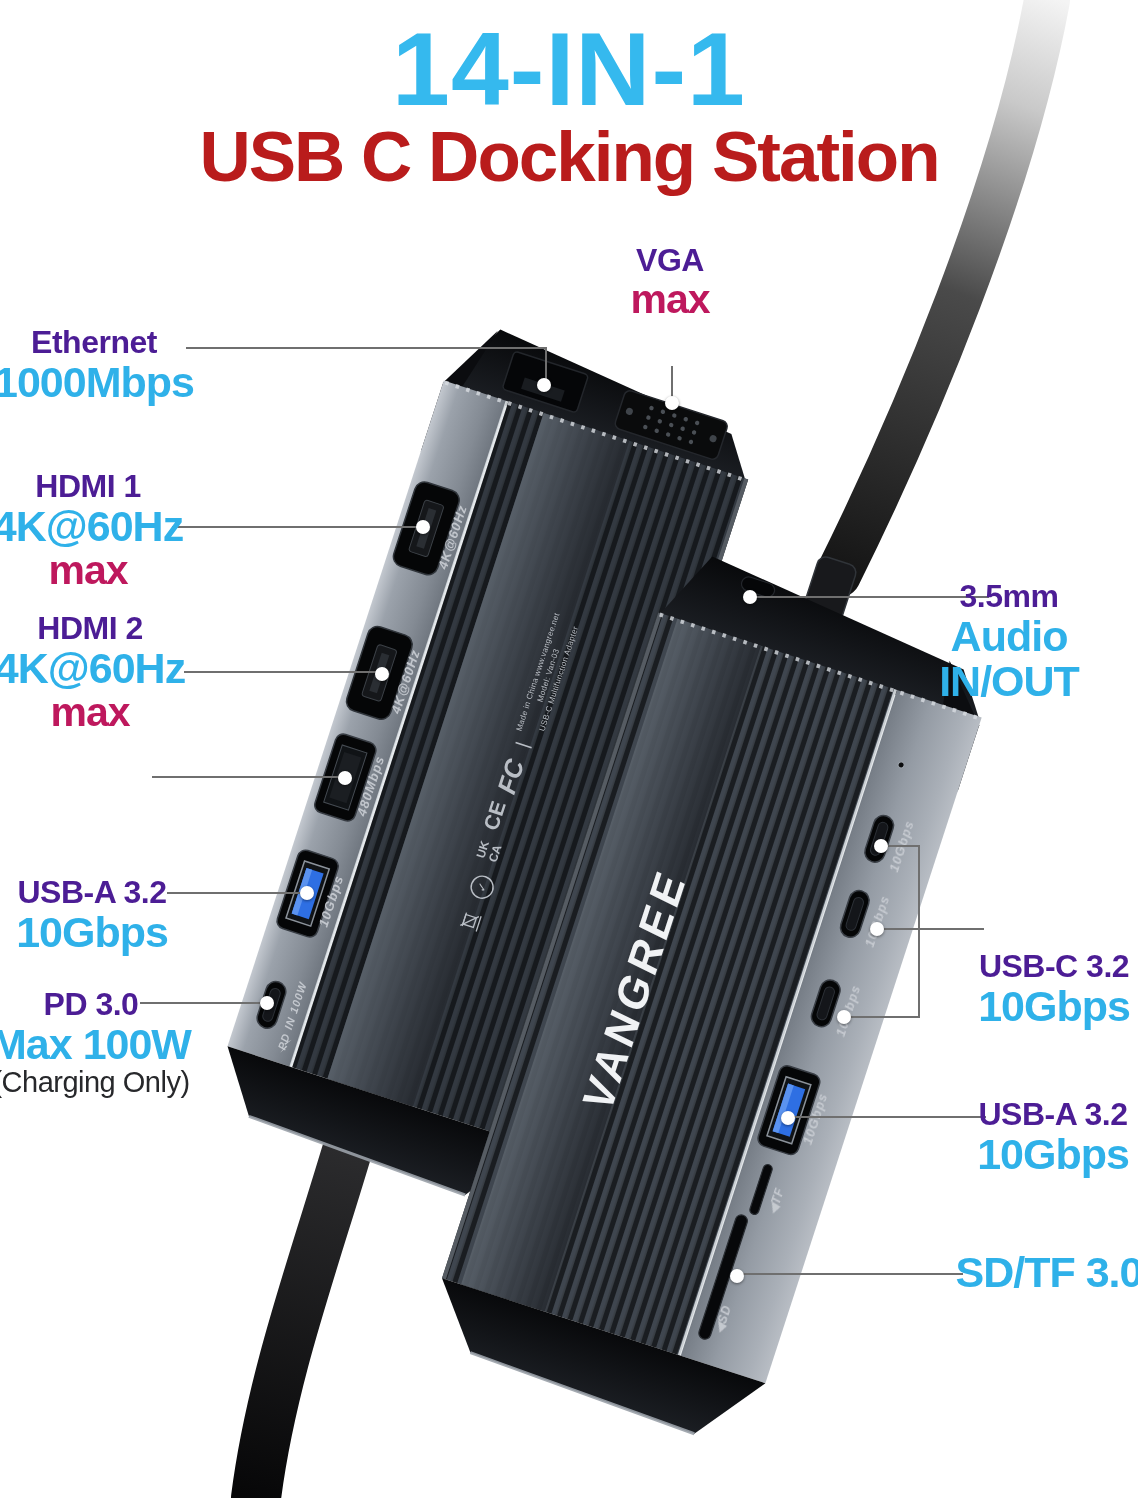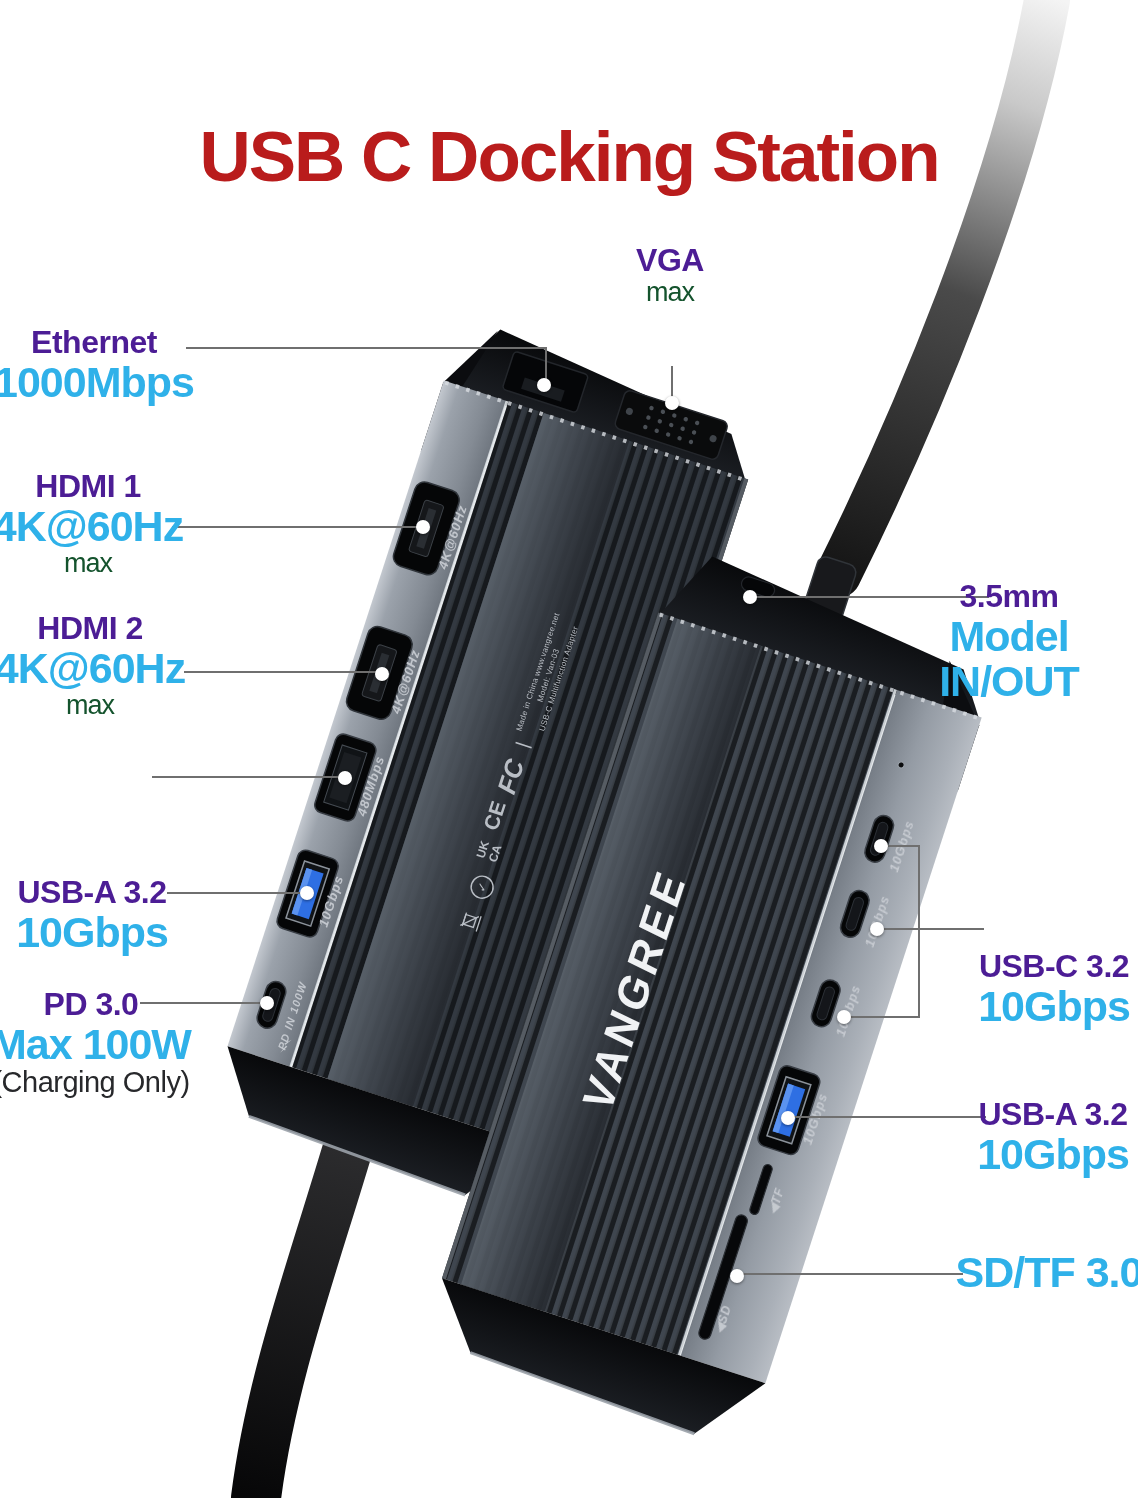--- a/index.html
+++ b/index.html
@@ -7,21 +7,21 @@
           font-family:"Liberation Sans",sans-serif;}
   .scene{position:absolute;left:0;top:0;z-index:1;}
   .badge{position:absolute;top:10px;left:50%;transform:translateX(-50%);z-index:4;
          font-size:104px;font-weight:700;color:#35b9ee;letter-spacing:1px;white-space:nowrap;}
   .title{position:absolute;top:116px;left:50%;transform:translateX(-50%);z-index:4;
          font-size:71px;font-weight:700;color:#b91c1c;letter-spacing:-2px;white-space:nowrap;}
   .lbl{position:absolute;text-align:center;line-height:1.06;white-space:nowrap;z-index:4;
        transform:translateX(-50%);}
   .name{font-size:32px;font-weight:700;color:#4c1d95;letter-spacing:-0.5px;}
   .spec{font-size:43px;font-weight:700;color:#2fb1e9;letter-spacing:-1px;}
-  .note{font-size:27px;font-weight:400;color:#14532d;letter-spacing:-1px;}
+  .note{font-size:41px;font-weight:700;color:#be185d;letter-spacing:-1px;}
   .sub{font-size:29px;font-weight:400;color:#27282b;letter-spacing:-0.5px;}
   .hline,.vline{position:absolute;background:#6f6f6f;z-index:2;}
   .hline{height:2px;}
   .vline{width:2px;}
   .dot{position:absolute;width:14px;height:14px;border-radius:50%;background:#ffffff;
        box-shadow:0 1px 3px rgba(0,0,0,0.45);z-index:3;}
 </style>
 </head>
 <body>
 
@@ -225,20 +225,21 @@
         <text transform="translate(138,147) rotate(-90)">10Gbps</text>
         <text transform="translate(138,226) rotate(-90)">10Gbps</text>
         <text transform="translate(138,320) rotate(-90)">10Gbps</text>
         <text transform="translate(140,433) rotate(-90)">10Gbps</text>
         <text transform="translate(128,523) rotate(-90)" font-size="12">◀TF</text>
         <text transform="translate(114,652) rotate(-90)" font-size="12">◀SD</text>
       </g>
     </g>
   </svg>
 
+  <div class="badge">14-IN-1</div>
   <div class="title">USB C Docking Station</div>
 
   <div class="lbl" style="left:670px;top:244px;">
     <div class="name">VGA</div>
     <div class="note">max</div>
   </div>
 
   <div class="lbl" style="left:94px;top:326px;">
     <div class="name">Ethernet</div>
     <div class="spec">1000Mbps</div>
@@ -263,21 +264,21 @@
   </div>
 
   <div class="lbl" style="left:91px;top:988px;">
     <div class="name">PD 3.0</div>
     <div class="spec">Max 100W</div>
     <div class="sub">(Charging Only)</div>
   </div>
 
   <div class="lbl" style="left:1009px;top:580px;">
     <div class="name">3.5mm</div>
-    <div class="spec">Model</div>
+    <div class="spec">Audio</div>
     <div class="spec">IN/OUT</div>
   </div>
 
   <div class="lbl" style="left:1054px;top:950px;">
     <div class="name">USB-C 3.2</div>
     <div class="spec">10Gbps</div>
   </div>
 
   <div class="lbl" style="left:1053px;top:1098px;">
     <div class="name">USB-A 3.2</div>

